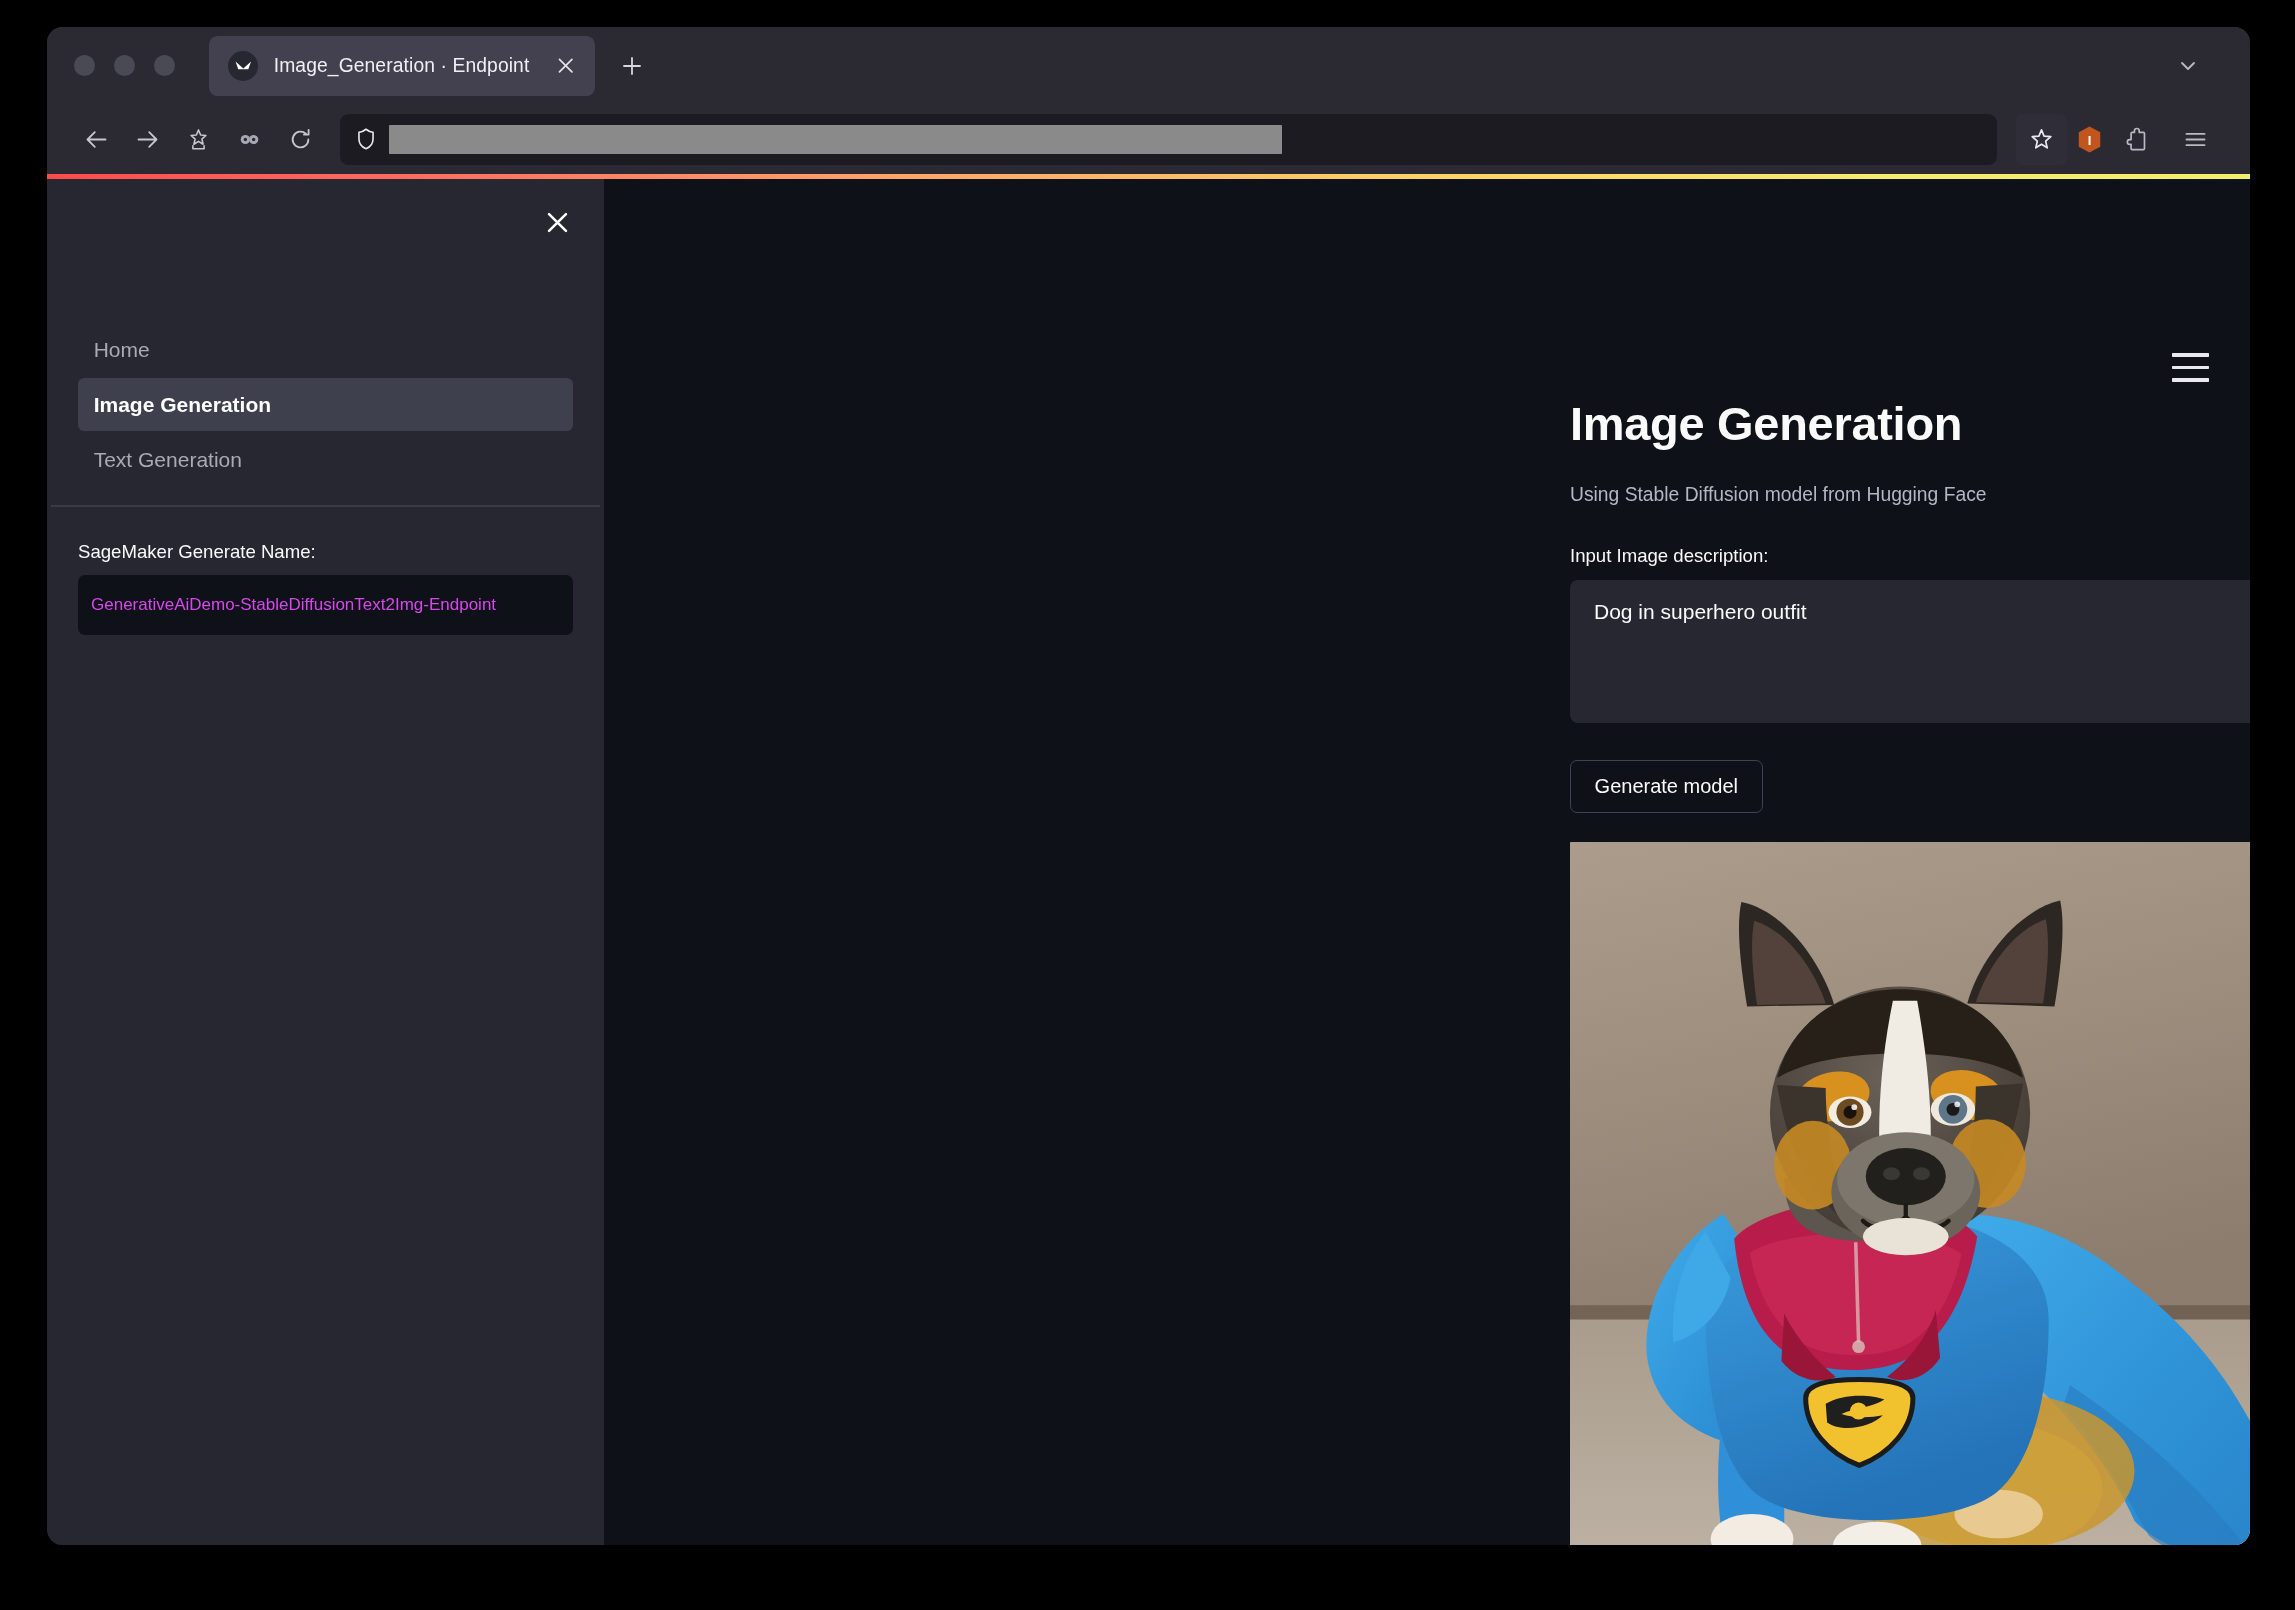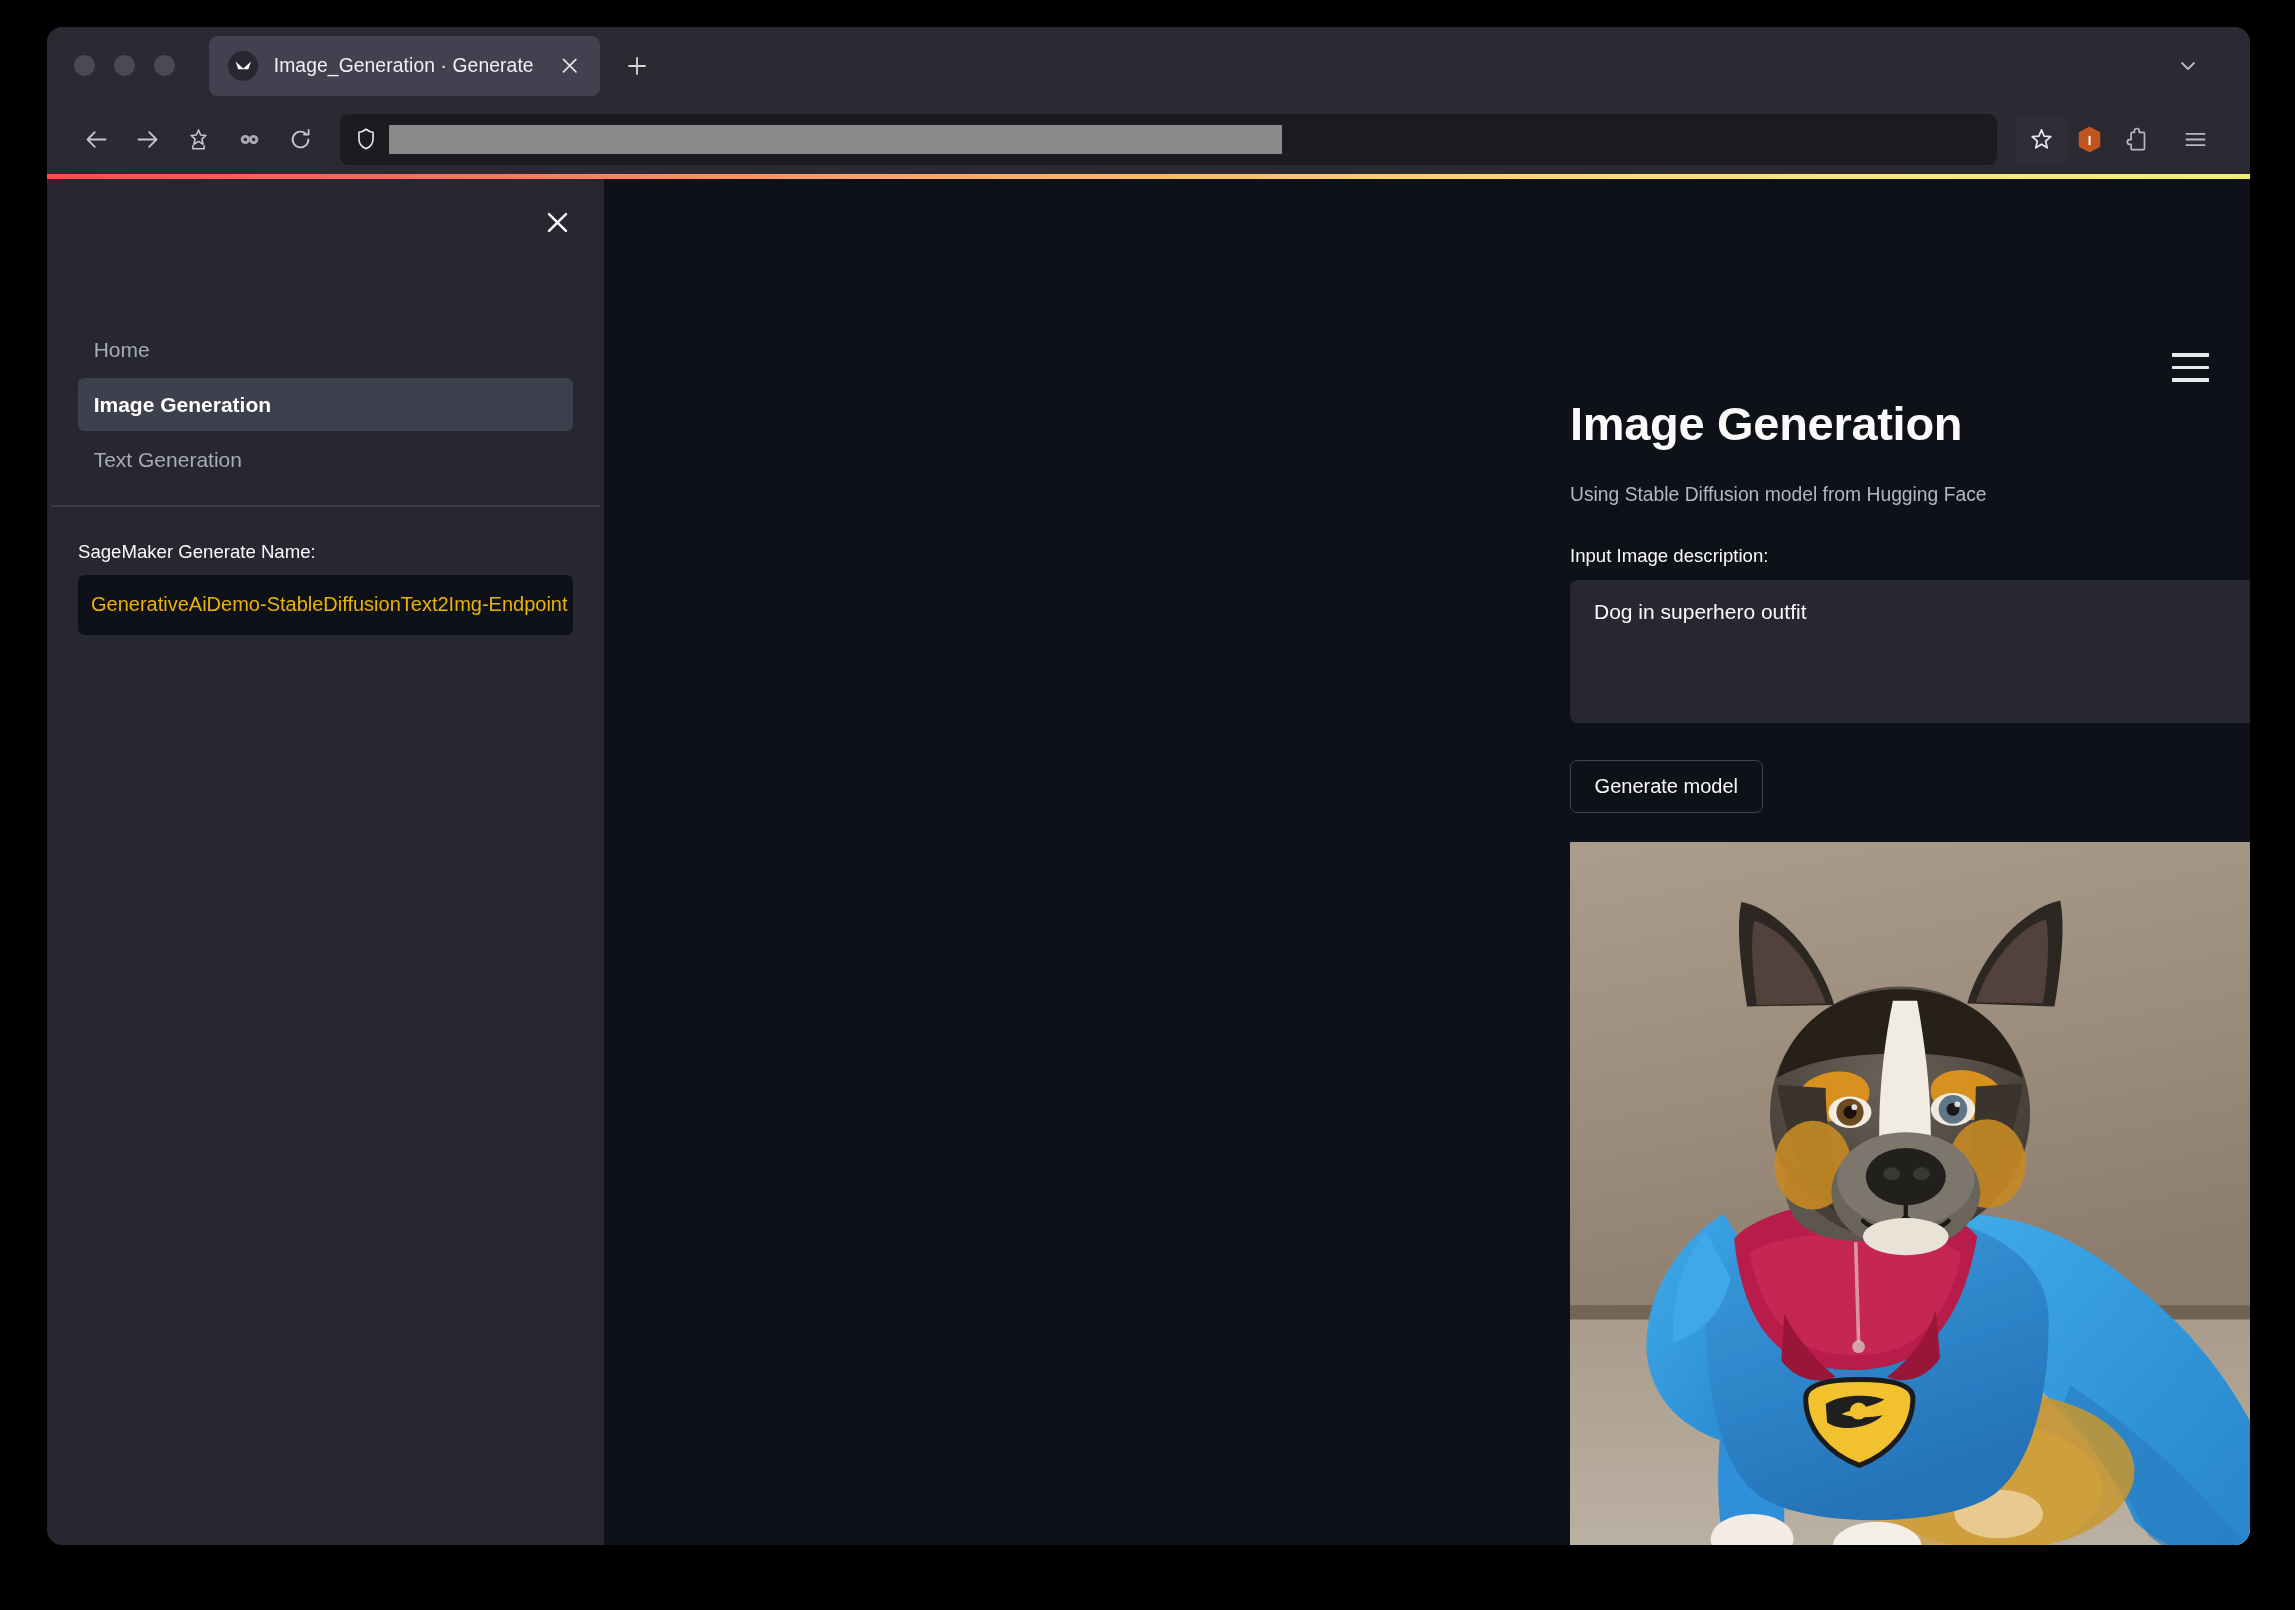--- a/index.html
+++ b/index.html
@@ -192,22 +192,22 @@
     margin-bottom: 12px;
     font-weight: normal;
   }
   .text-input {
     height: 60px;
     background: #0e1117;
     border-radius: 7.1px;
     display: flex;
     align-items: center;
     padding: 0 13px;
-    font-size: 20px;
-    color: #eab308;
+    font-size: 17px;
+    color: #d946ef;
     white-space: nowrap;
     overflow: hidden;
     position: relative;
   }
   #api-url-input { gap: 0; }
   #api-url-redaction {
     display: inline-block;
     width: 184px;
     height: 33px;
     background: #8d8d8d;
@@ -309,21 +309,21 @@
       <div class="traffic-light"></div>
     </div>
 
     <div id="tab-list">
       <div class="browser-tab">
         <span class="tab-favicon">
           <svg width="18.6" height="18.6" viewBox="0 0 24 24" aria-hidden="true">
             <path d="M2 7 L12 16 L22 7 L18.5 17 L5.5 17 Z" fill="#ffffff"></path>
           </svg>
         </span>
-        <span class="tab-title">Image_Generation · Generate</span>
+        <span class="tab-title">Image_Generation · Endpoint</span>
         <span class="tab-close">
           <svg width="21.4" height="21.4" viewBox="0 0 24 24" aria-hidden="true">
             <path d="M5 5 L19 19 M19 5 L5 19" stroke="#e3e3e8" stroke-width="1.9" stroke-linecap="round"></path>
           </svg>
         </span>
       </div>
 
       <div id="new-tab-button">
         <svg width="24" height="24" viewBox="0 0 24 24" aria-hidden="true">
           <path d="M12 4 V20 M4 12 H20" stroke="#d6d6dd" stroke-width="1.8" stroke-linecap="round"></path>

